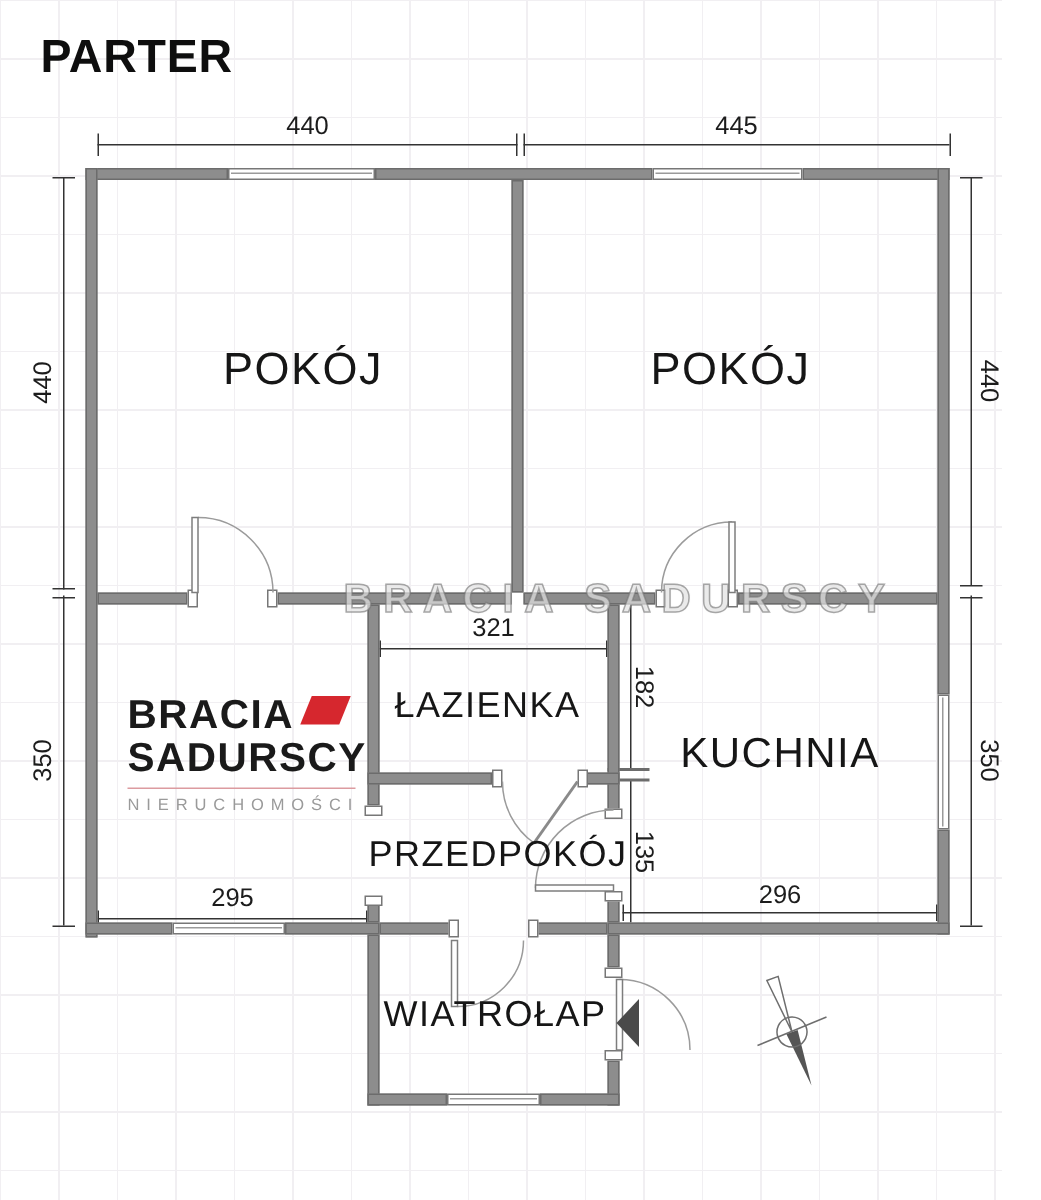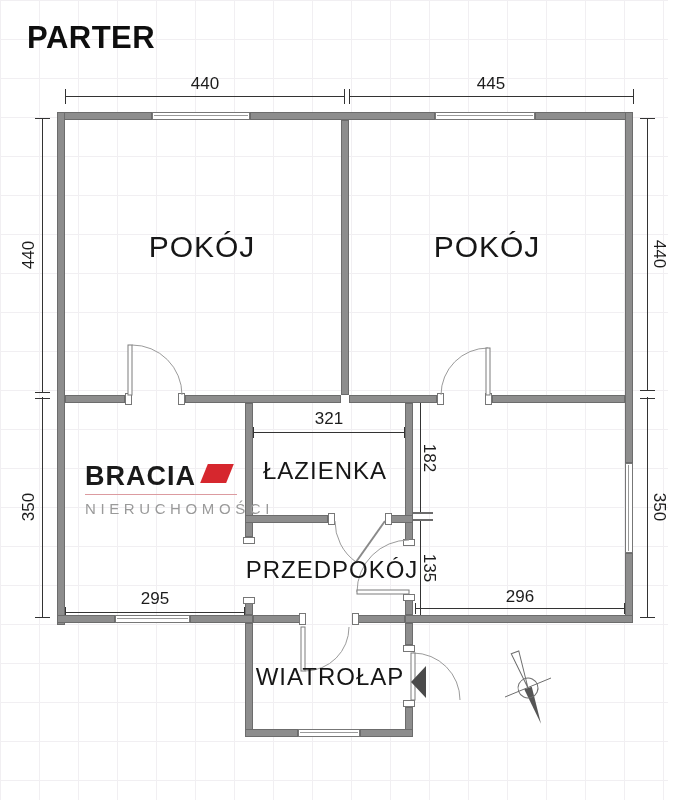--- a/index.html
+++ b/index.html
@@ -30,21 +30,21 @@
   .rotm90{transform:translate(-50%,-50%) rotate(-90deg);}
   #title{position:absolute;left:27px;top:20px;font-size:31px;font-weight:800;color:#0e0e0e;letter-spacing:0.5px;z-index:6;}
   #watermark{position:absolute;left:229px;top:384px;font-size:27px;font-weight:700;letter-spacing:7px;
     white-space:nowrap;color:rgba(255,255,255,0.55);-webkit-text-stroke:1px rgba(115,115,115,0.6);
     text-shadow:0 0 1px rgba(120,120,120,0.35);z-index:7;}
   #logo{position:absolute;left:85px;top:462px;z-index:6;width:160px;}
   #logo .l1{display:flex;font-size:27px;font-weight:800;color:#1a1a1a;letter-spacing:1px;line-height:1.05;}
   #logo .flag{width:26px;height:19px;background:var(--accent);transform:skewX(-22deg);margin-left:8px;margin-top:2px;}
   #logo .l2{font-size:27px;font-weight:800;color:#1a1a1a;letter-spacing:1px;line-height:1.15;}
   #logo .sep{height:1px;background:#dc9ba0;margin:4px 0 5px 0;width:152px;}
-  #logo .l3{font-size:15px;color:var(--logo_gray);letter-spacing:4.6px;white-space:nowrap;}
+  #logo .l3{font-size:11px;color:var(--logo_gray);letter-spacing:4.6px;white-space:nowrap;}
   svg.overlay{position:absolute;left:0;top:0;z-index:5;pointer-events:none;}
   svg .arc{fill:none;stroke:#9b9b9b;stroke-width:1;}
   svg .leaf{fill:#fefefe;stroke:#7d7d7d;stroke-width:1;}
   svg .leafline{stroke:#8a8a8a;stroke-width:2;}
   svg .arrow{fill:#4a4a4a;}
 </style>
 </head>
 <body>
 
 <div id="plan">
@@ -170,38 +170,41 @@
         <polygon points="524,688 532,688 528,726" fill="#555555"></polygon>
         <circle cx="528" cy="688" r="10" fill="none" stroke="#6e6e6e" stroke-width="1"></circle>
       </g>
       <line x1="505" y1="697" x2="551" y2="678" stroke="#6e6e6e" stroke-width="1"></line>
     </g>
   </svg>
 
   <div class="room-label" style="left:202px;top:247px;font-size:30px;">POKÓJ</div>
   <div class="room-label" style="left:487px;top:247px;font-size:30px;">POKÓJ</div>
   <div class="room-label" style="left:325px;top:471px;font-size:24px;">ŁAZIENKA</div>
+  <div class="room-label" style="left:520px;top:502px;font-size:28px;">KUCHNIA</div>
   <div class="room-label" style="left:332px;top:570px;font-size:24px;">PRZEDPOKÓJ</div>
   <div class="room-label" style="left:330px;top:677px;font-size:24px;">WIATROŁAP</div>
 
   <div class="dim-label" style="left:205px;top:84px;">440</div>
   <div class="dim-label" style="left:491px;top:84px;">445</div>
   <div class="dim-label rotm90" style="left:29px;top:255px;">440</div>
   <div class="dim-label rotm90" style="left:29px;top:507px;">350</div>
   <div class="dim-label rot90" style="left:659px;top:254px;">440</div>
   <div class="dim-label rot90" style="left:659px;top:507px;">350</div>
   <div class="dim-label" style="left:329px;top:419px;">321</div>
   <div class="dim-label rot90" style="left:429px;top:458px;">182</div>
   <div class="dim-label rot90" style="left:429px;top:568px;">135</div>
   <div class="dim-label" style="left:155px;top:599px;">295</div>
   <div class="dim-label" style="left:520px;top:597px;">296</div>
 
   <div id="logo">
     <div class="l1">
       <span>BRACIA</span>
       <span class="flag"></span>
     </div>
+    <div class="l2">SADURSCY</div>
     <div class="sep"></div>
     <div class="l3">NIERUCHOMOŚCI</div>
   </div>
 
+  <div id="watermark">BRACIA SADURSCY</div>
 
 </div>
 
 </body></html>

